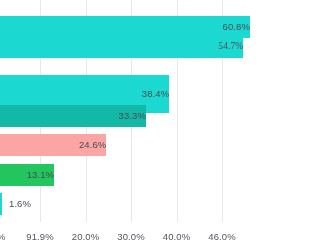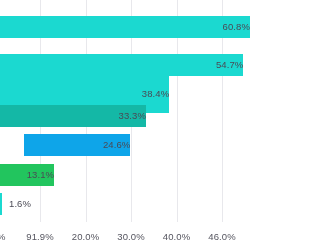--- a/index.html
+++ b/index.html
@@ -107,37 +107,37 @@
         <div class="gridline" style="left: 131px;"></div>
         <div class="gridline" style="left: 176.5px;"></div>
         <div class="gridline" style="left: 222px;"></div>
       </div>
     <div id="bars">
         <div class="bar-row" style="top: 16px; height: 22px; width: 250px;">
           <div class="bar" style="width: 271.14px; background: rgb(27, 217, 208);">
             <span class="bar-value" style="color: rgb(74, 74, 85);">60.8%</span>
           </div>
         </div>
-        <div class="bar-row" style="top: 54px; height: 22px; width: 250px;">
+        <div class="bar-row" style="top: 36px; height: 22px; width: 250px; font-family: Liberation Serif, serif;">
           <div class="bar" style="width: 243.385px; background: rgb(27, 217, 208);">
             <span class="bar-value" style="color: rgb(74, 74, 85);">54.7%</span>
           </div>
         </div>
         <div class="bar-row" style="top: 75px; height: 38px; width: 250px;">
           <div class="bar" style="width: 169.22px; background: rgb(27, 217, 208);">
             <span class="bar-value" style="color: rgb(74, 74, 85);">38.4%</span>
           </div>
         </div>
         <div class="bar-row" style="top: 104.5px; height: 22px; width: 250px;">
           <div class="bar" style="width: 146.015px; background: #14b8a6;">
             <span class="bar-value" style="color: rgb(74, 74, 85);">33.3%</span>
           </div>
         </div>
         <div class="bar-row" style="top: 134px; height: 22px; width: 250px;">
-          <div class="bar" style="width: 106.43px; background: #0ea5e9; margin-left: 24px;">
+          <div class="bar" style="width: 106.43px; background: #fca5a5;">
             <span class="bar-value" style="color: rgb(74, 74, 85);">24.6%</span>
           </div>
         </div>
         <div class="bar-row" style="top: 163.5px; height: 22px; width: 250px;">
           <div class="bar" style="width: 54.105px; background: #22c55e;">
             <span class="bar-value" style="color: rgb(74, 74, 85);">13.1%</span>
           </div>
         </div>
         <div class="bar-row tiny" style="top: 193px; height: 22px; width: 250px;">
           <div class="bar" style="width: 1.78px; background: rgb(27, 217, 208);"></div>

